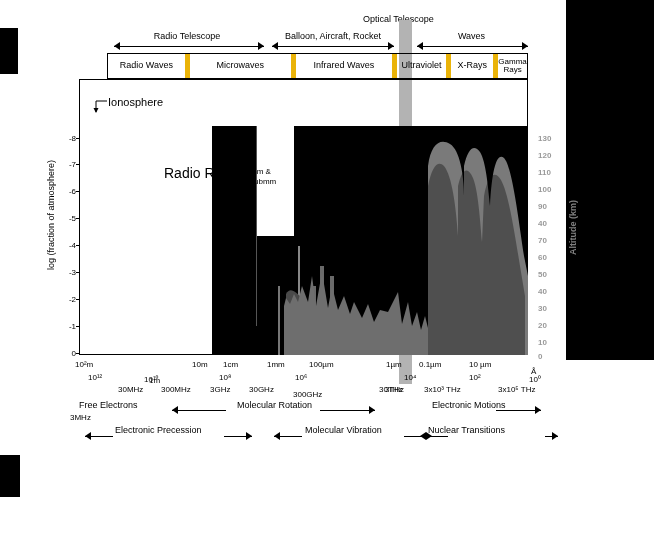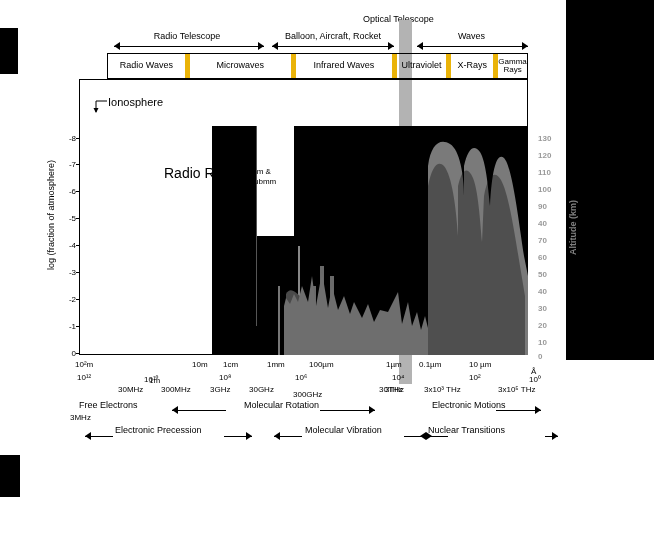--- a/index.html
+++ b/index.html
@@ -335,41 +335,41 @@
   <div class="xrow" style="left:149px; top:376px;">1m</div>
   <div class="xrow" style="left:192px; top:360px;">10m</div>
   <div class="xrow" style="left:223px; top:360px;">1cm</div>
   <div class="xrow" style="left:267px; top:360px;">1mm</div>
   <div class="xrow" style="left:309px; top:360px;">100µm</div>
   <div class="xrow" style="left:386px; top:360px;">1µm</div>
   <div class="xrow" style="left:419px; top:360px;">0.1µm</div>
   <div class="xrow" style="left:469px; top:360px;">10 µm</div>
   <div class="xrow" style="left:531px; top:367px;">Å</div>
 
-  <div class="xrow" style="left:77px; top:373px;">10¹²</div>
+  <div class="xrow" style="left:88px; top:373px;">10¹²</div>
   <div class="xrow" style="left:144px; top:373px;">10¹⁰</div>
   <div class="xrow" style="left:219px; top:373px;">10⁸</div>
   <div class="xrow" style="left:295px; top:373px;">10⁶</div>
-  <div class="xrow" style="left:392px; top:373px;">10⁴</div>
+  <div class="xrow" style="left:404px; top:373px;">10⁴</div>
   <div class="xrow" style="left:469px; top:373px;">10²</div>
   <div class="xrow" style="left:529px; top:373px;">10⁰</div>
 
   <div class="xrow" style="left:70px; top:385px;margin-top:28px;">3MHz</div>
   <div class="xrow" style="left:118px; top:385px;">30MHz</div>
   <div class="xrow" style="left:161px; top:385px;">300MHz</div>
   <div class="xrow" style="left:210px; top:385px;">3GHz</div>
   <div class="xrow" style="left:249px; top:385px;">30GHz</div>
   <div class="xrow" style="left:293px; top:390px;text-align:center;">300GHz</div>
   <div class="xrow" style="left:341px; top:385px;margin-left:44px;">3THz</div>
   <div class="xrow" style="left:379px; top:385px;">30THz</div>
   <div class="xrow" style="left:424px; top:385px;">3x10³ THz</div>
   <div class="xrow" style="left:498px; top:385px;">3x10⁵ THz</div>
 
   <div class="proc-label" style="left:79px; top:400px;">Free Electrons</div>
-  <div class="proc-label" style="left:244px; top:400px;text-align:center;">Molecular Rotation</div>
+  <div class="proc-label" style="left:237px; top:400px;text-align:center;">Molecular Rotation</div>
   <div class="proc-label" style="left:412px; top:400px;padding-left:20px;">Electronic Motions</div>
   <div class="range" style="left:172px; top:404px; width:54px;">
     <div class="line"></div>
       <div class="cap l"></div>
   </div>
   <div class="range" style="left:320px; top:404px; width:55px;">
     <div class="line"></div>
       <div class="cap r"></div>
   </div>
   <div class="range" style="left:496px; top:404px; width:45px;">

